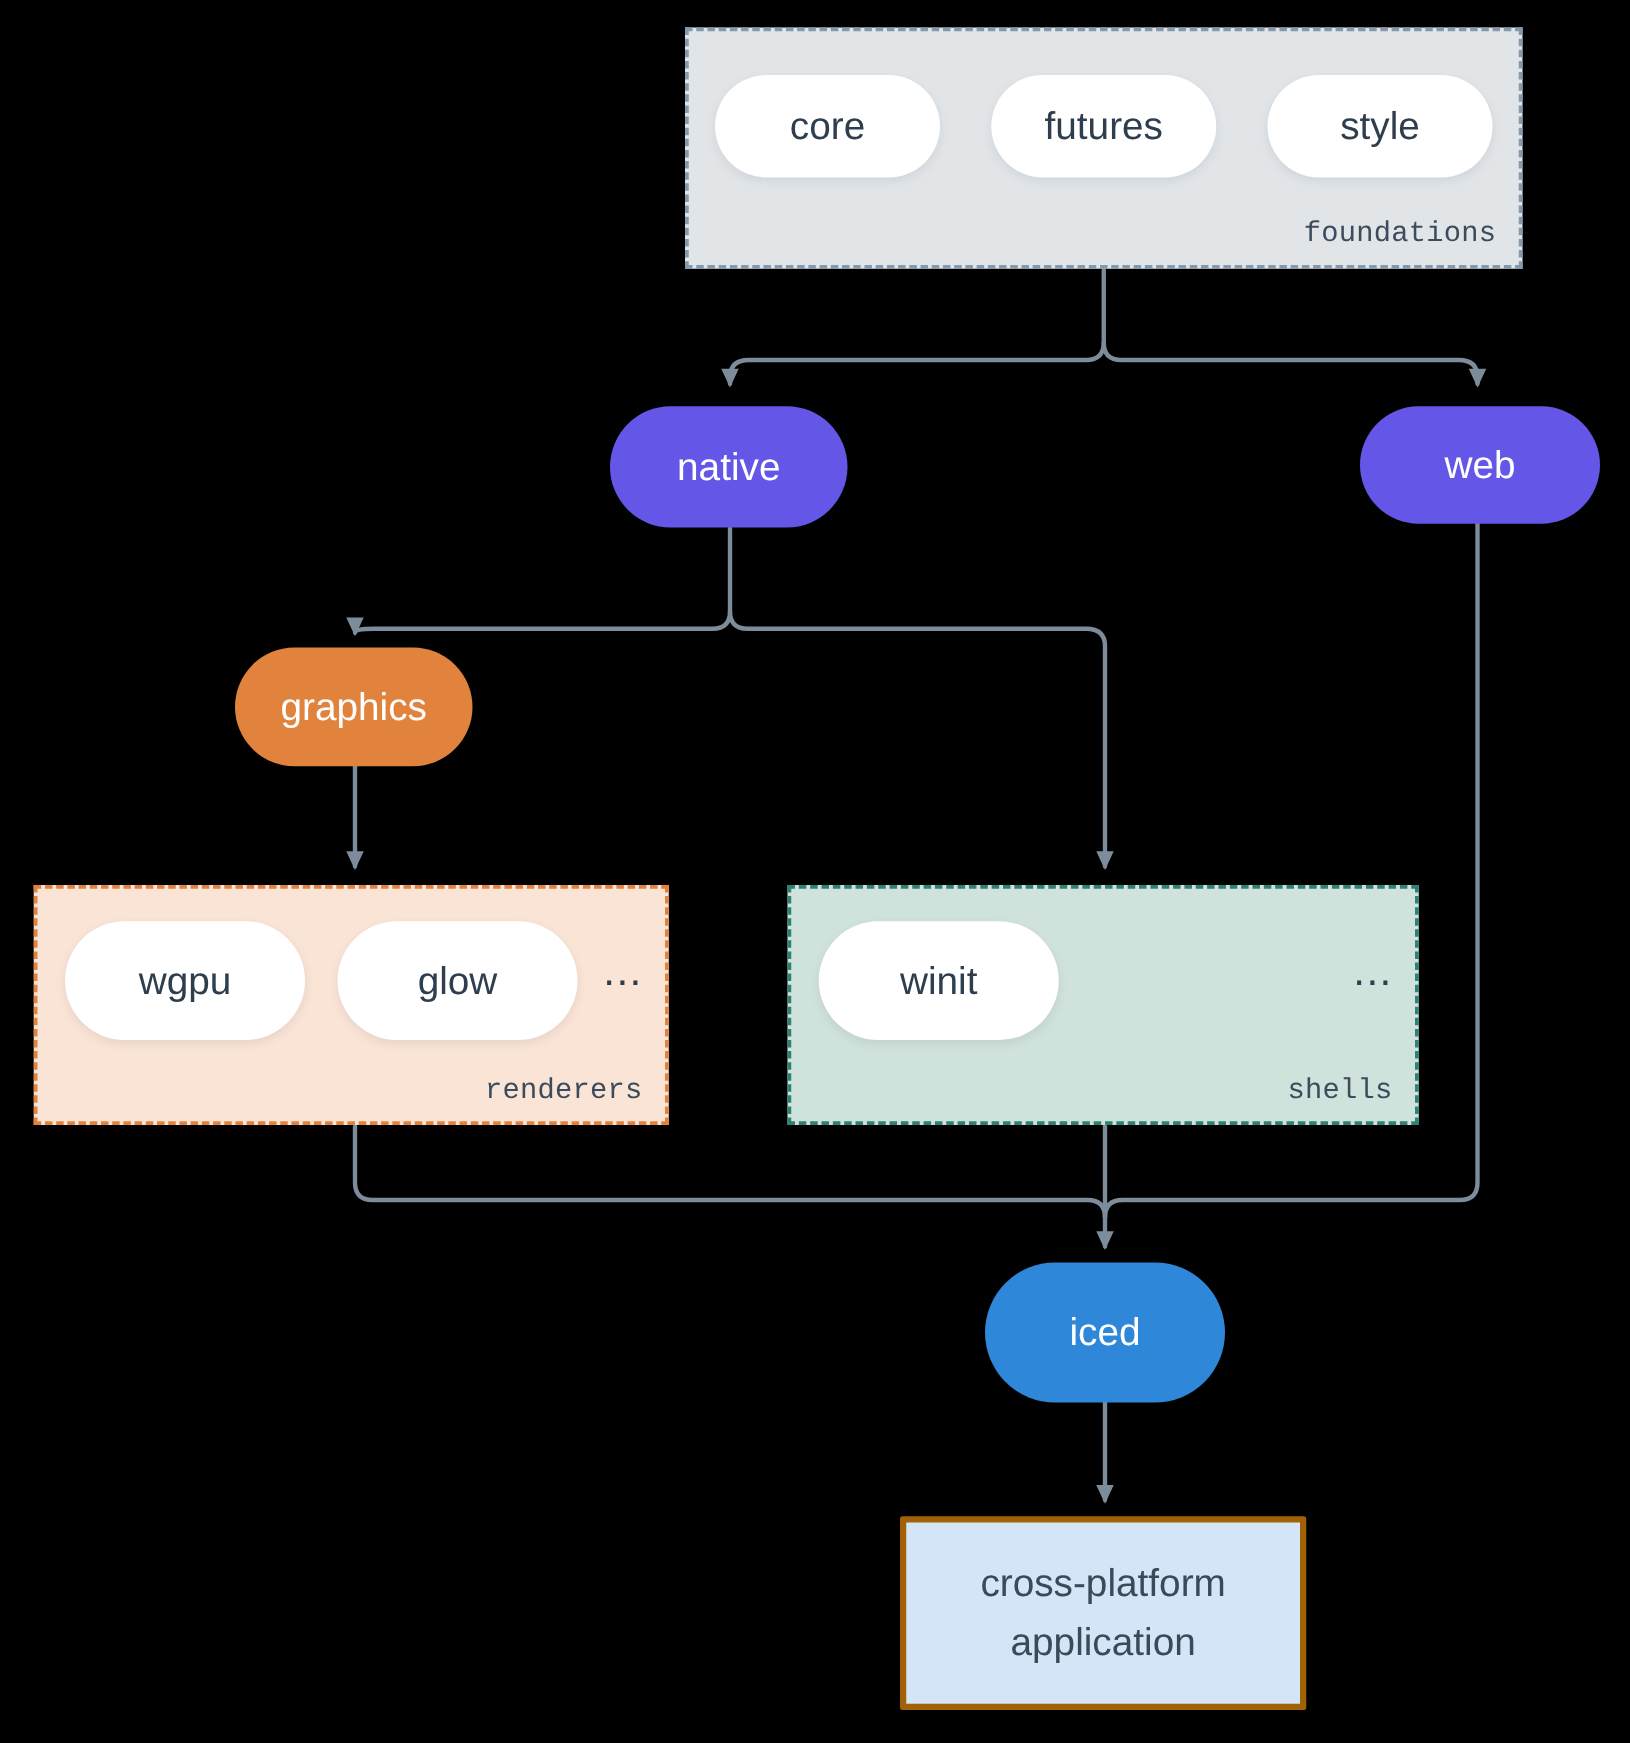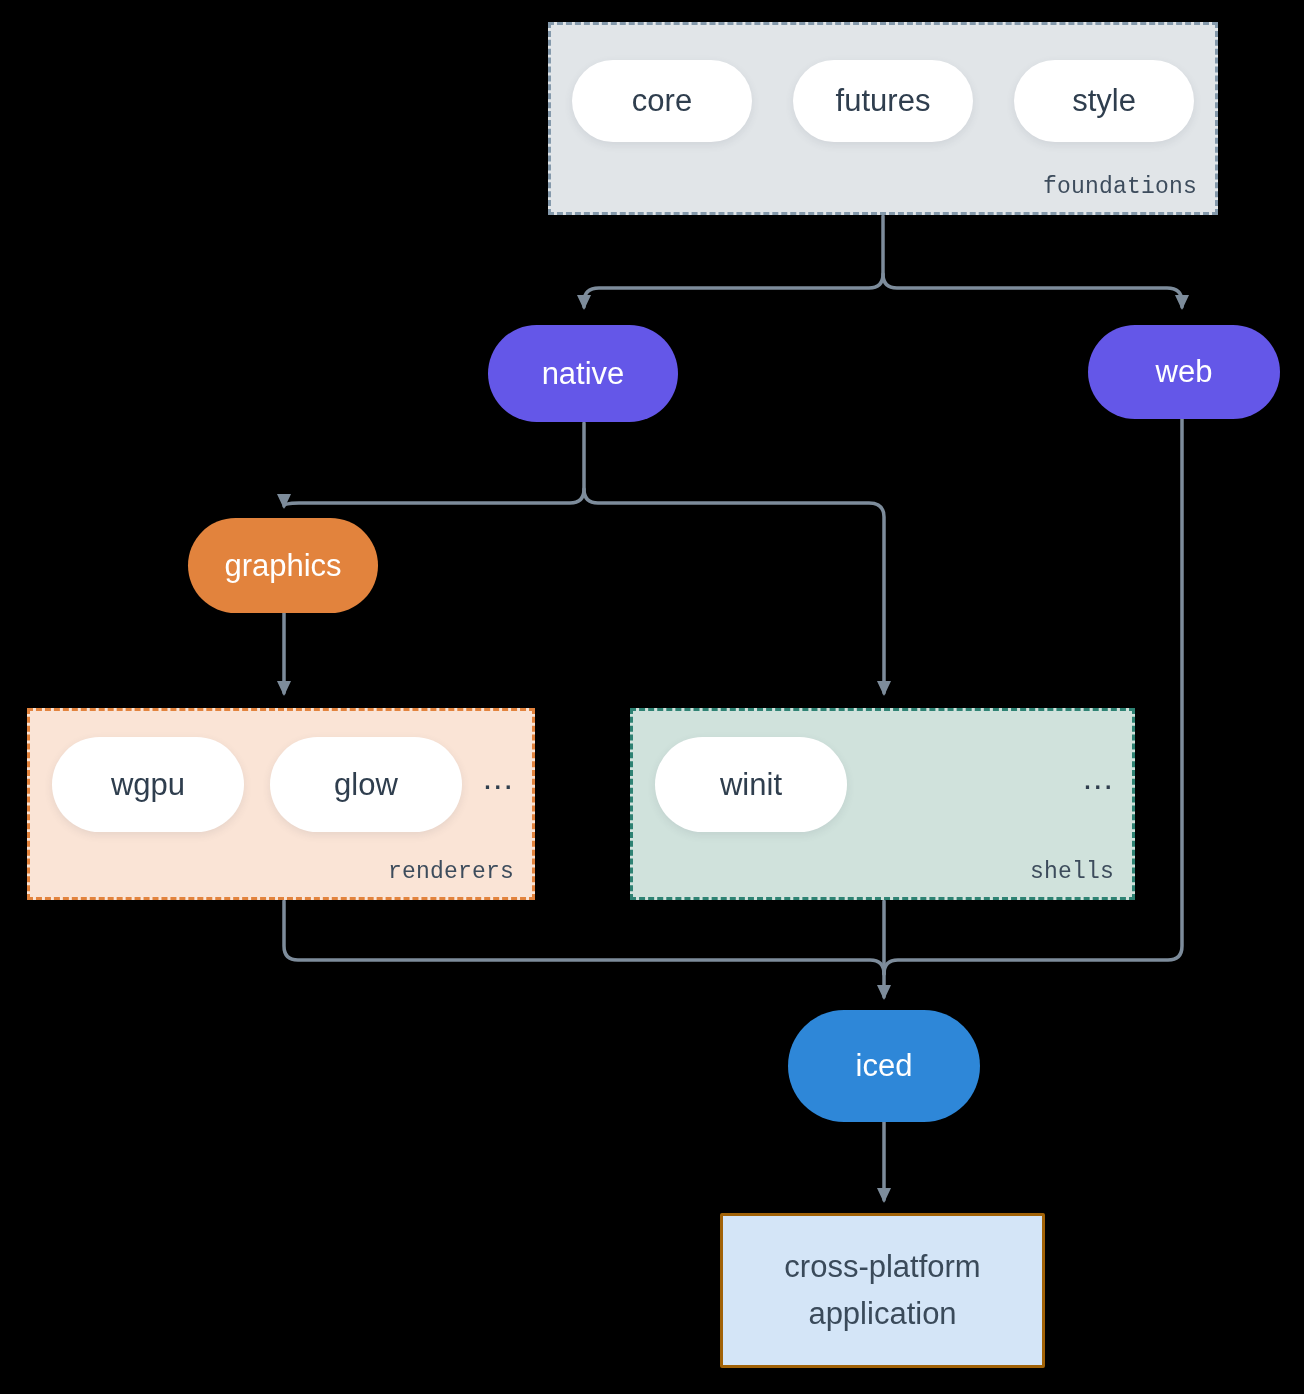--- a/index.html
+++ b/index.html
@@ -58,21 +58,21 @@
     color:#fff;font-size:31px;
     border-radius:60px;
   }
   .node.native{left:488px;top:325px;width:190px;height:97px;background:#6457e8;text-align:right;}
   .node.web{left:1088px;top:325px;width:192px;height:94px;background:#6457e8;}
   .node.graphics{left:188px;top:518px;width:190px;height:95px;background:#e2833d;}
   .node.iced{left:788px;top:1010px;width:192px;height:112px;background:#2e87d8;}
 
   .app-box{
     position:absolute;left:720px;top:1213px;width:325px;height:155px;
-    background:#d4e5f7;border:3px solid #a16207;border-radius:2px;
+    background:#d4e5f7;border:5px solid #a16207;border-radius:2px;
     box-sizing:border-box;
     display:flex;align-items:center;justify-content:center;text-align:center;
     font-size:31px;color:#3a4a5a;line-height:1.5;
     padding:0 30px;
   }
 </style>
 </head>
 <body>
 
 <div class="stage">

